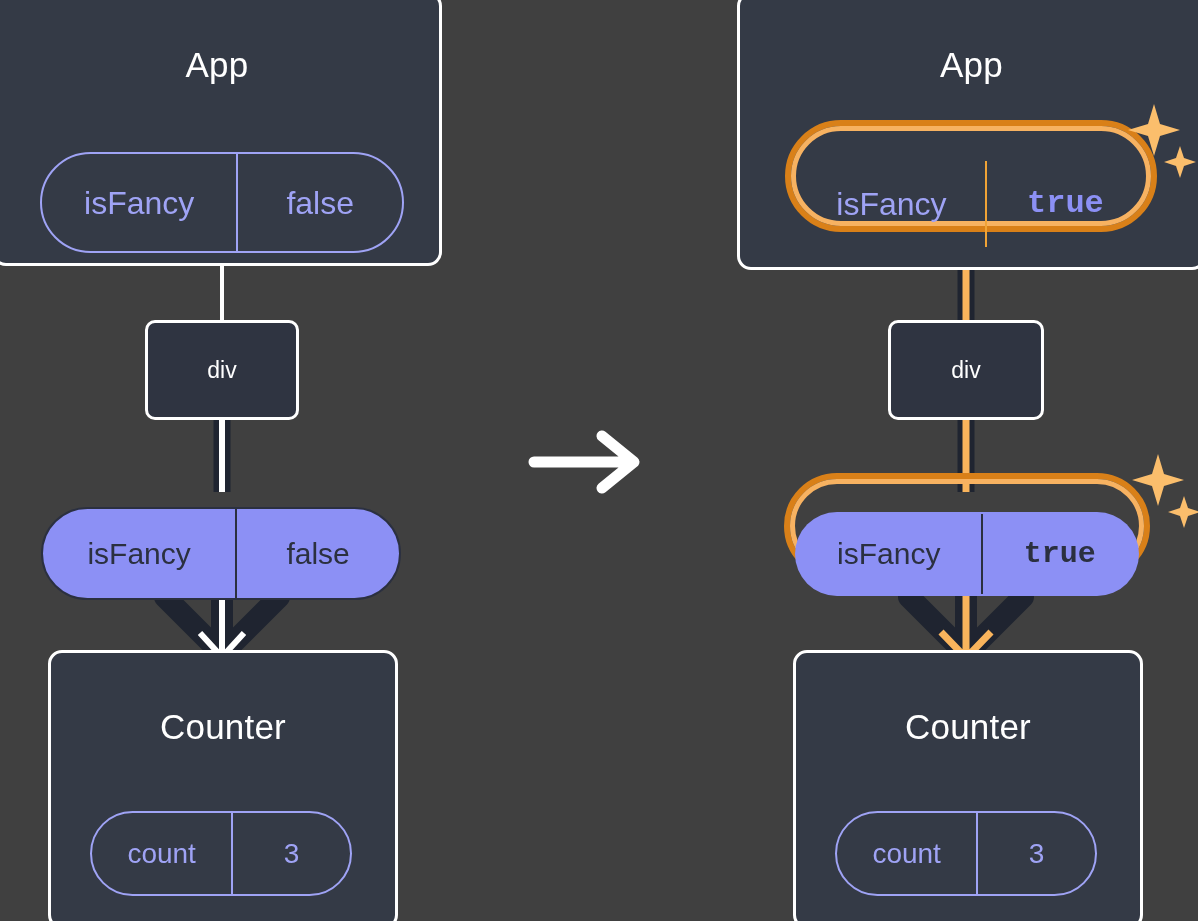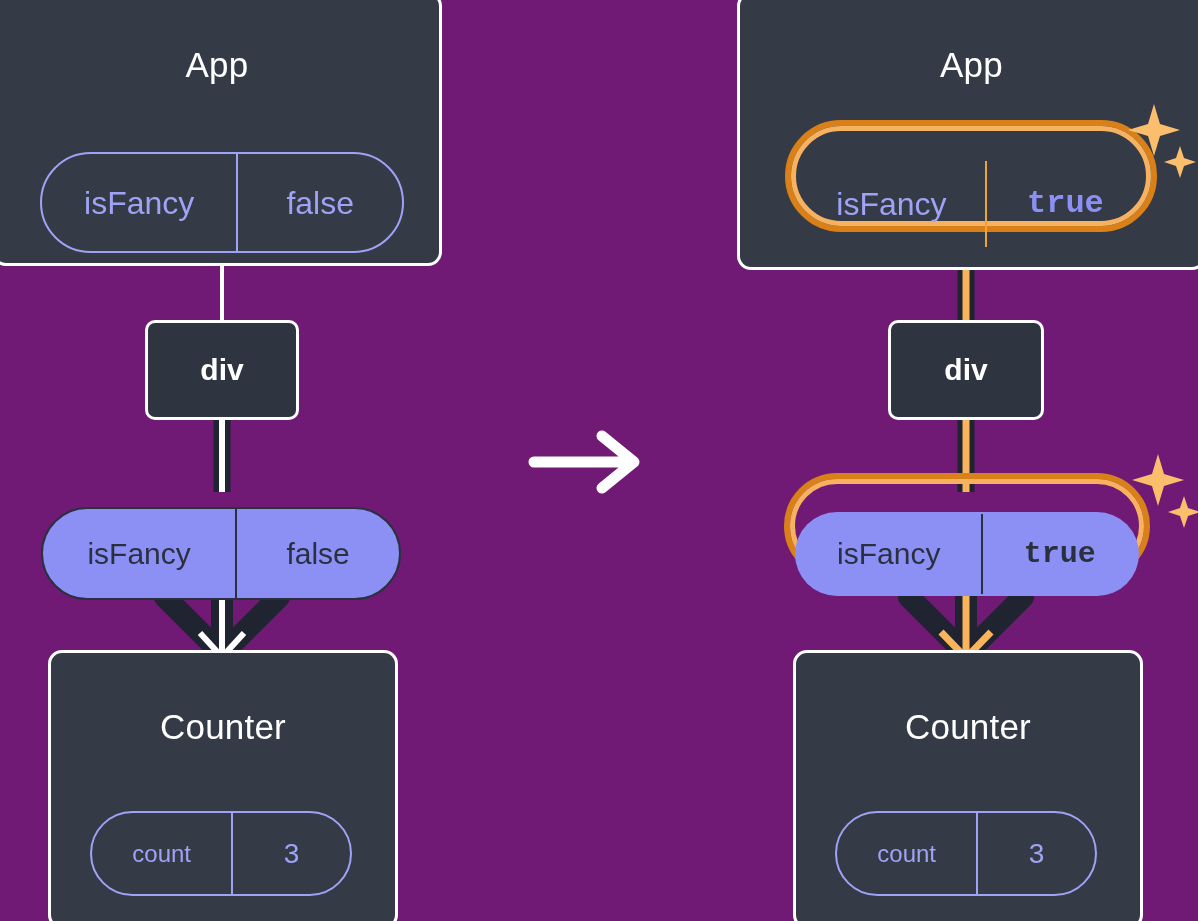--- a/index.html
+++ b/index.html
@@ -10,21 +10,21 @@
   body {
     width: 1198px;
     height: 921px;
     overflow: hidden;
     font-family: "Liberation Sans", sans-serif;
   }
   #stage {
     position: relative;
     width: 1198px;
     height: 921px;
-    background: #701a75;
+    background: #404040;
   }
   svg.layer {
     position: absolute;
     left: 0; top: 0;
     width: 1198px;
     height: 921px;
   }
   .abs { position: absolute; }
 
   
@@ -49,22 +49,22 @@
   .divbox {
     position: absolute;
     background: #2f3441;
     border: 3px solid #ffffff;
     border-radius: 10px;
     box-sizing: border-box;
     display: flex;
     align-items: center;
     justify-content: center;
     color: #ffffff;
-    font-size: 30px;
-    font-weight: 700;
+    font-size: 23px;
+    font-weight: 400;
   }
 
   
   .pill {
     position: absolute;
     box-sizing: border-box;
     display: flex;
     align-items: stretch;
     border-radius: 999px;
     overflow: hidden;
@@ -96,21 +96,21 @@
     background: #9fa3f5;
   }
   .pill.solid .divider { background: #2b3040; }
   .pill.outline.hl .divider { background: #f0a336; }
   .pill .cell span { line-height: 1; }
 
   .fs-k-app { font-size: 32px; }
   .fs-v-app { font-size: 32px; }
   .fs-k-div { font-size: 30px; }
   .fs-v-div { font-size: 30px; }
-  .fs-k-cnt { font-size: 24px; }
+  .fs-k-cnt { font-size: 28px; }
   .fs-v-cnt { font-size: 28px; }
   .bold { font-weight: 700; font-family: Liberation Mono, monospace; }
 
   
   .ring {
     position: absolute;
     border-radius: 999px;
     box-sizing: border-box;
     border: 6px solid #d98018;
     pointer-events: none;

